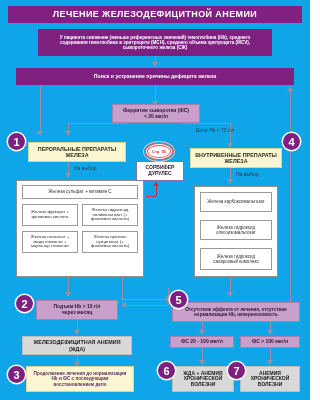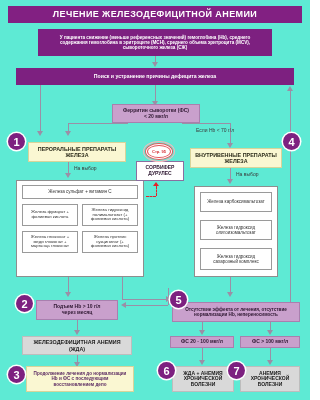--- a/index.html
+++ b/index.html
@@ -3,21 +3,21 @@
 <meta charset="utf-8">
 <style>
   html,body{margin:0;padding:0;}
   body{
     width:310px;height:400px;
     background:#ffffff;
     font-family:"Liberation Sans","DejaVu Sans",sans-serif;
     -webkit-font-smoothing:antialiased;
     overflow:hidden;
   }
-  #page{position:relative;width:310px;height:400px;background:#5eead4;}
+  #page{position:relative;width:310px;height:400px;background:#0ea5e9;}
 
   
   .node{position:absolute;box-sizing:border-box;display:flex;
         align-items:center;justify-content:center;text-align:center;
         line-height:1.12;}
 
   .hdr{background:#822082;color:#fff;font-weight:bold;letter-spacing:.4px;}
   .deep{background:#7d2080;color:#fff;font-weight:bold;}
   .lilac{background:#c9a0cc;color:#2d1630;border:1px solid #a97fae;font-weight:bold;}
   .yellow{background:#faf7d2;color:#2b2b1a;border:1px solid #d8d49a;font-weight:bold;}

